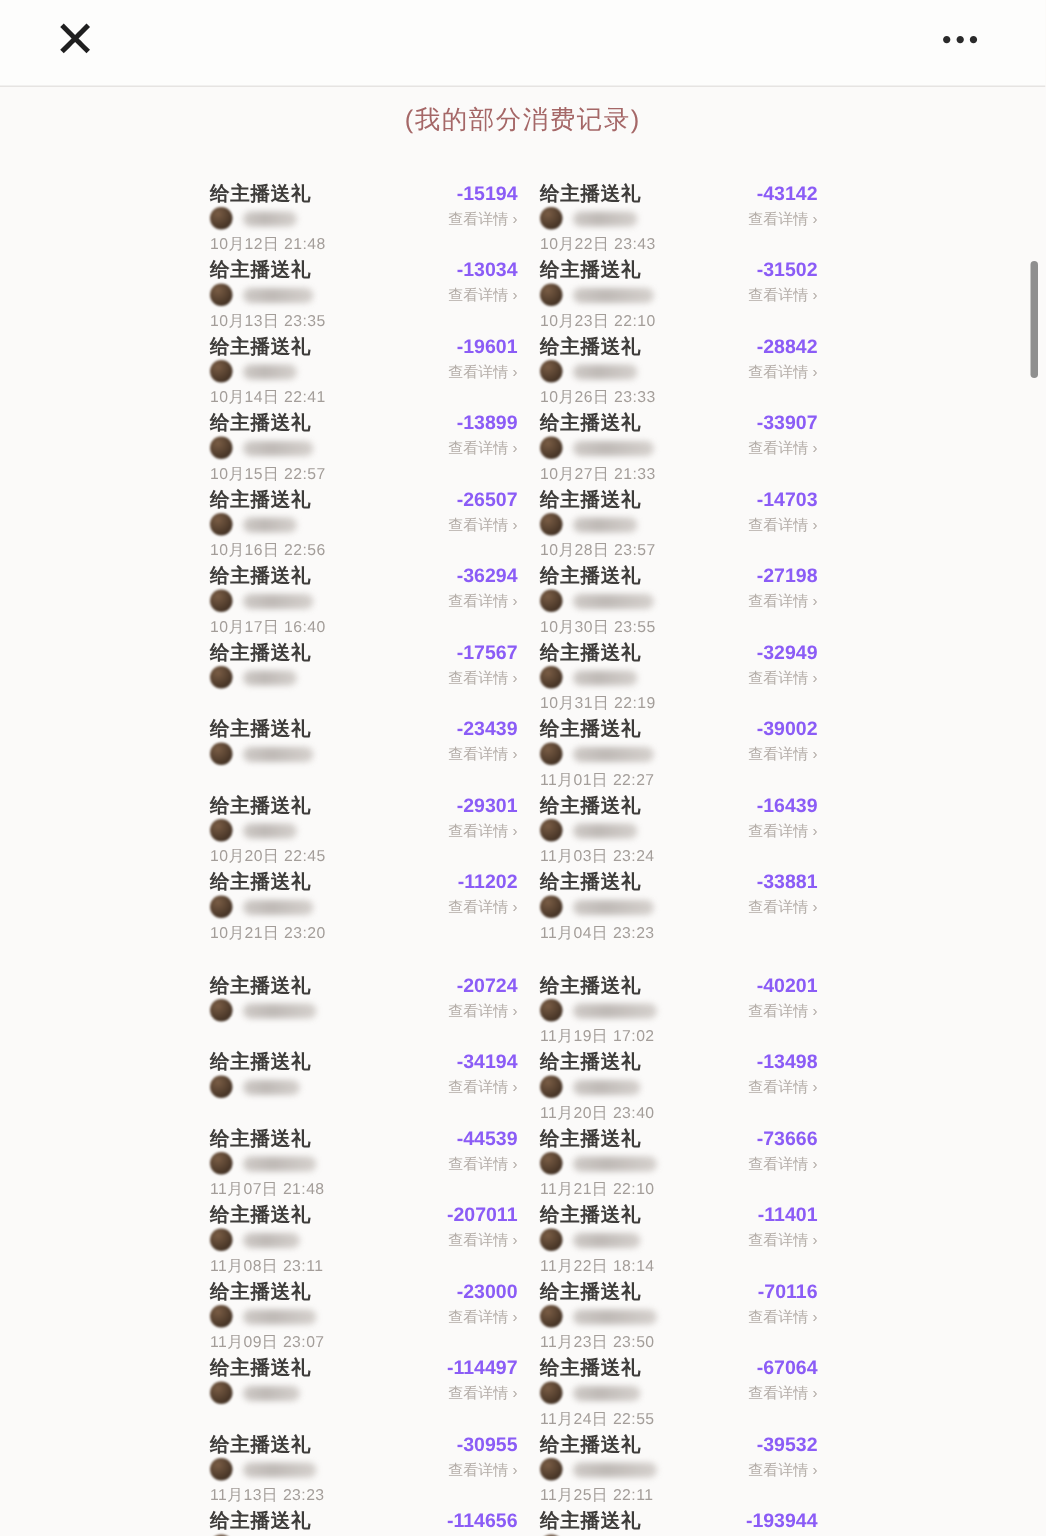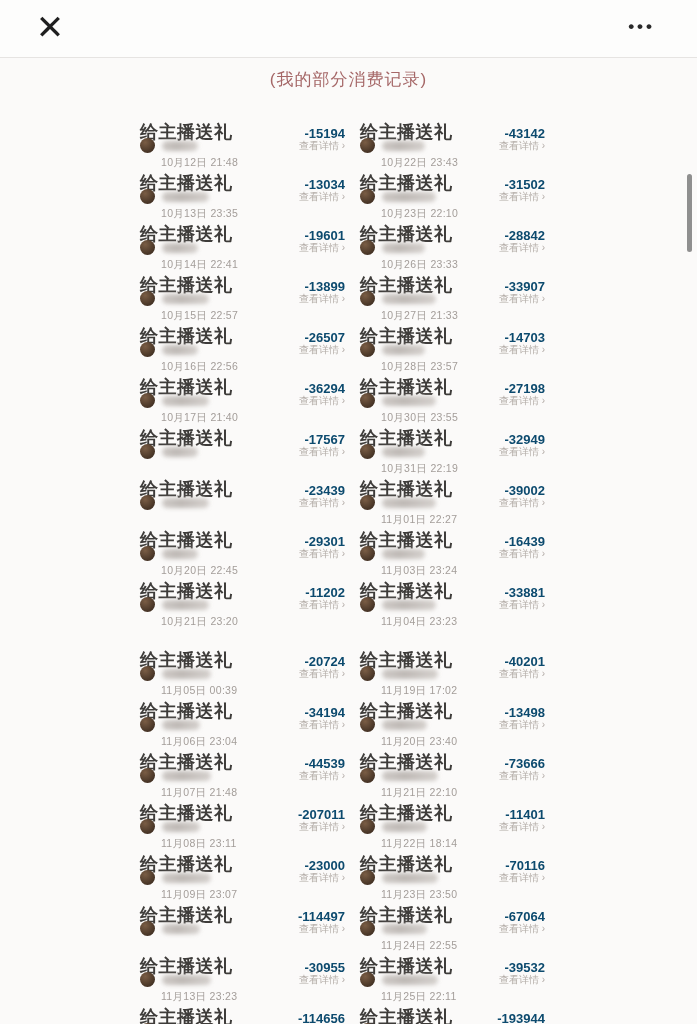--- a/index.html
+++ b/index.html
@@ -31,36 +31,36 @@
   }
   
   .grid-wrap{position:absolute;top:120px;left:140px;}
   .section{display:flex;}
   .section + .section{margin-top:18px;}
   .col{display:flex;flex-direction:column;}
   .col-left{width:205px;margin-right:15px;}
   .col-right{width:185px;}
   .record{height:51px;box-sizing:border-box;}
   .r1{display:flex;justify-content:space-between;align-items:baseline;height:16px;}
-  .gift-label{font-size:18px;color:#3e3c3a;font-weight:600;letter-spacing:.5px;}
-  .amount{font-size:13px;color:#0c4a6e;font-weight:700;text-align:right;}
+  .gift-label{font-size:13px;color:#3e3c3a;font-weight:600;letter-spacing:.5px;}
+  .amount{font-size:13px;color:#8b5cf6;font-weight:700;text-align:right;}
   .r2{display:flex;justify-content:space-between;align-items:center;height:17px;margin-top:1px;}
   .r2-left{display:flex;align-items:center;}
   .avatar{
     width:15px;height:15px;border-radius:50%;flex:0 0 auto;
     background:radial-gradient(circle at 35% 30%,#7a5d45,#4a3728 65%,#2e211a);
     filter:blur(.7px);
   }
   .name-blur{
     height:10px;margin-left:7px;border-radius:5px;
     background:linear-gradient(90deg,#c7c2be,#b4aeaa 40%,#cfcac6);
     filter:blur(2px);opacity:.85;
   }
   .details-link{font-size:10px;color:#b3aca7;cursor:pointer;white-space:nowrap;}
-  .record-date{font-size:10.5px;color:#a39d99;margin-top:2px;letter-spacing:.3px;margin-left:21px;}
+  .record-date{font-size:10.5px;color:#a39d99;margin-top:2px;letter-spacing:.3px;}
   
   .scrollbar-thumb{
     position:absolute;right:5px;top:174px;width:5px;height:78px;
     background:#8f8f8f;border-radius:3px;z-index:6;cursor:grab;
   }
 </style>
 </head>
 <body>
 
 <div class="topbar">
@@ -152,21 +152,21 @@
       <span class="gift-label">给主播送礼</span>
       <span class="amount">-36294</span>
     </div>
     <div class="r2">
       <span class="r2-left">
         <span class="avatar"></span>
         <span class="name-blur" style="width: 47px;"></span>
       </span>
       <span class="details-link">查看详情 ›</span>
     </div>
-    <div class="record-date">10月17日 21:40</div>
+    <div class="record-date">10月17日 16:40</div>
   </div>
         <div class="record">
     <div class="r1">
       <span class="gift-label">给主播送礼</span>
       <span class="amount">-17567</span>
     </div>
     <div class="r2">
       <span class="r2-left">
         <span class="avatar"></span>
         <span class="name-blur" style="width: 36px;"></span>
@@ -366,35 +366,33 @@
       <span class="gift-label">给主播送礼</span>
       <span class="amount">-20724</span>
     </div>
     <div class="r2">
       <span class="r2-left">
         <span class="avatar"></span>
         <span class="name-blur" style="width: 49px;"></span>
       </span>
       <span class="details-link">查看详情 ›</span>
     </div>
-    <div class="record-date">11月05日 00:39</div>
   </div>
         <div class="record">
     <div class="r1">
       <span class="gift-label">给主播送礼</span>
       <span class="amount">-34194</span>
     </div>
     <div class="r2">
       <span class="r2-left">
         <span class="avatar"></span>
         <span class="name-blur" style="width: 38px;"></span>
       </span>
       <span class="details-link">查看详情 ›</span>
     </div>
-    <div class="record-date">11月06日 23:04</div>
   </div>
         <div class="record">
     <div class="r1">
       <span class="gift-label">给主播送礼</span>
       <span class="amount">-44539</span>
     </div>
     <div class="r2">
       <span class="r2-left">
         <span class="avatar"></span>
         <span class="name-blur" style="width: 49px;"></span>

